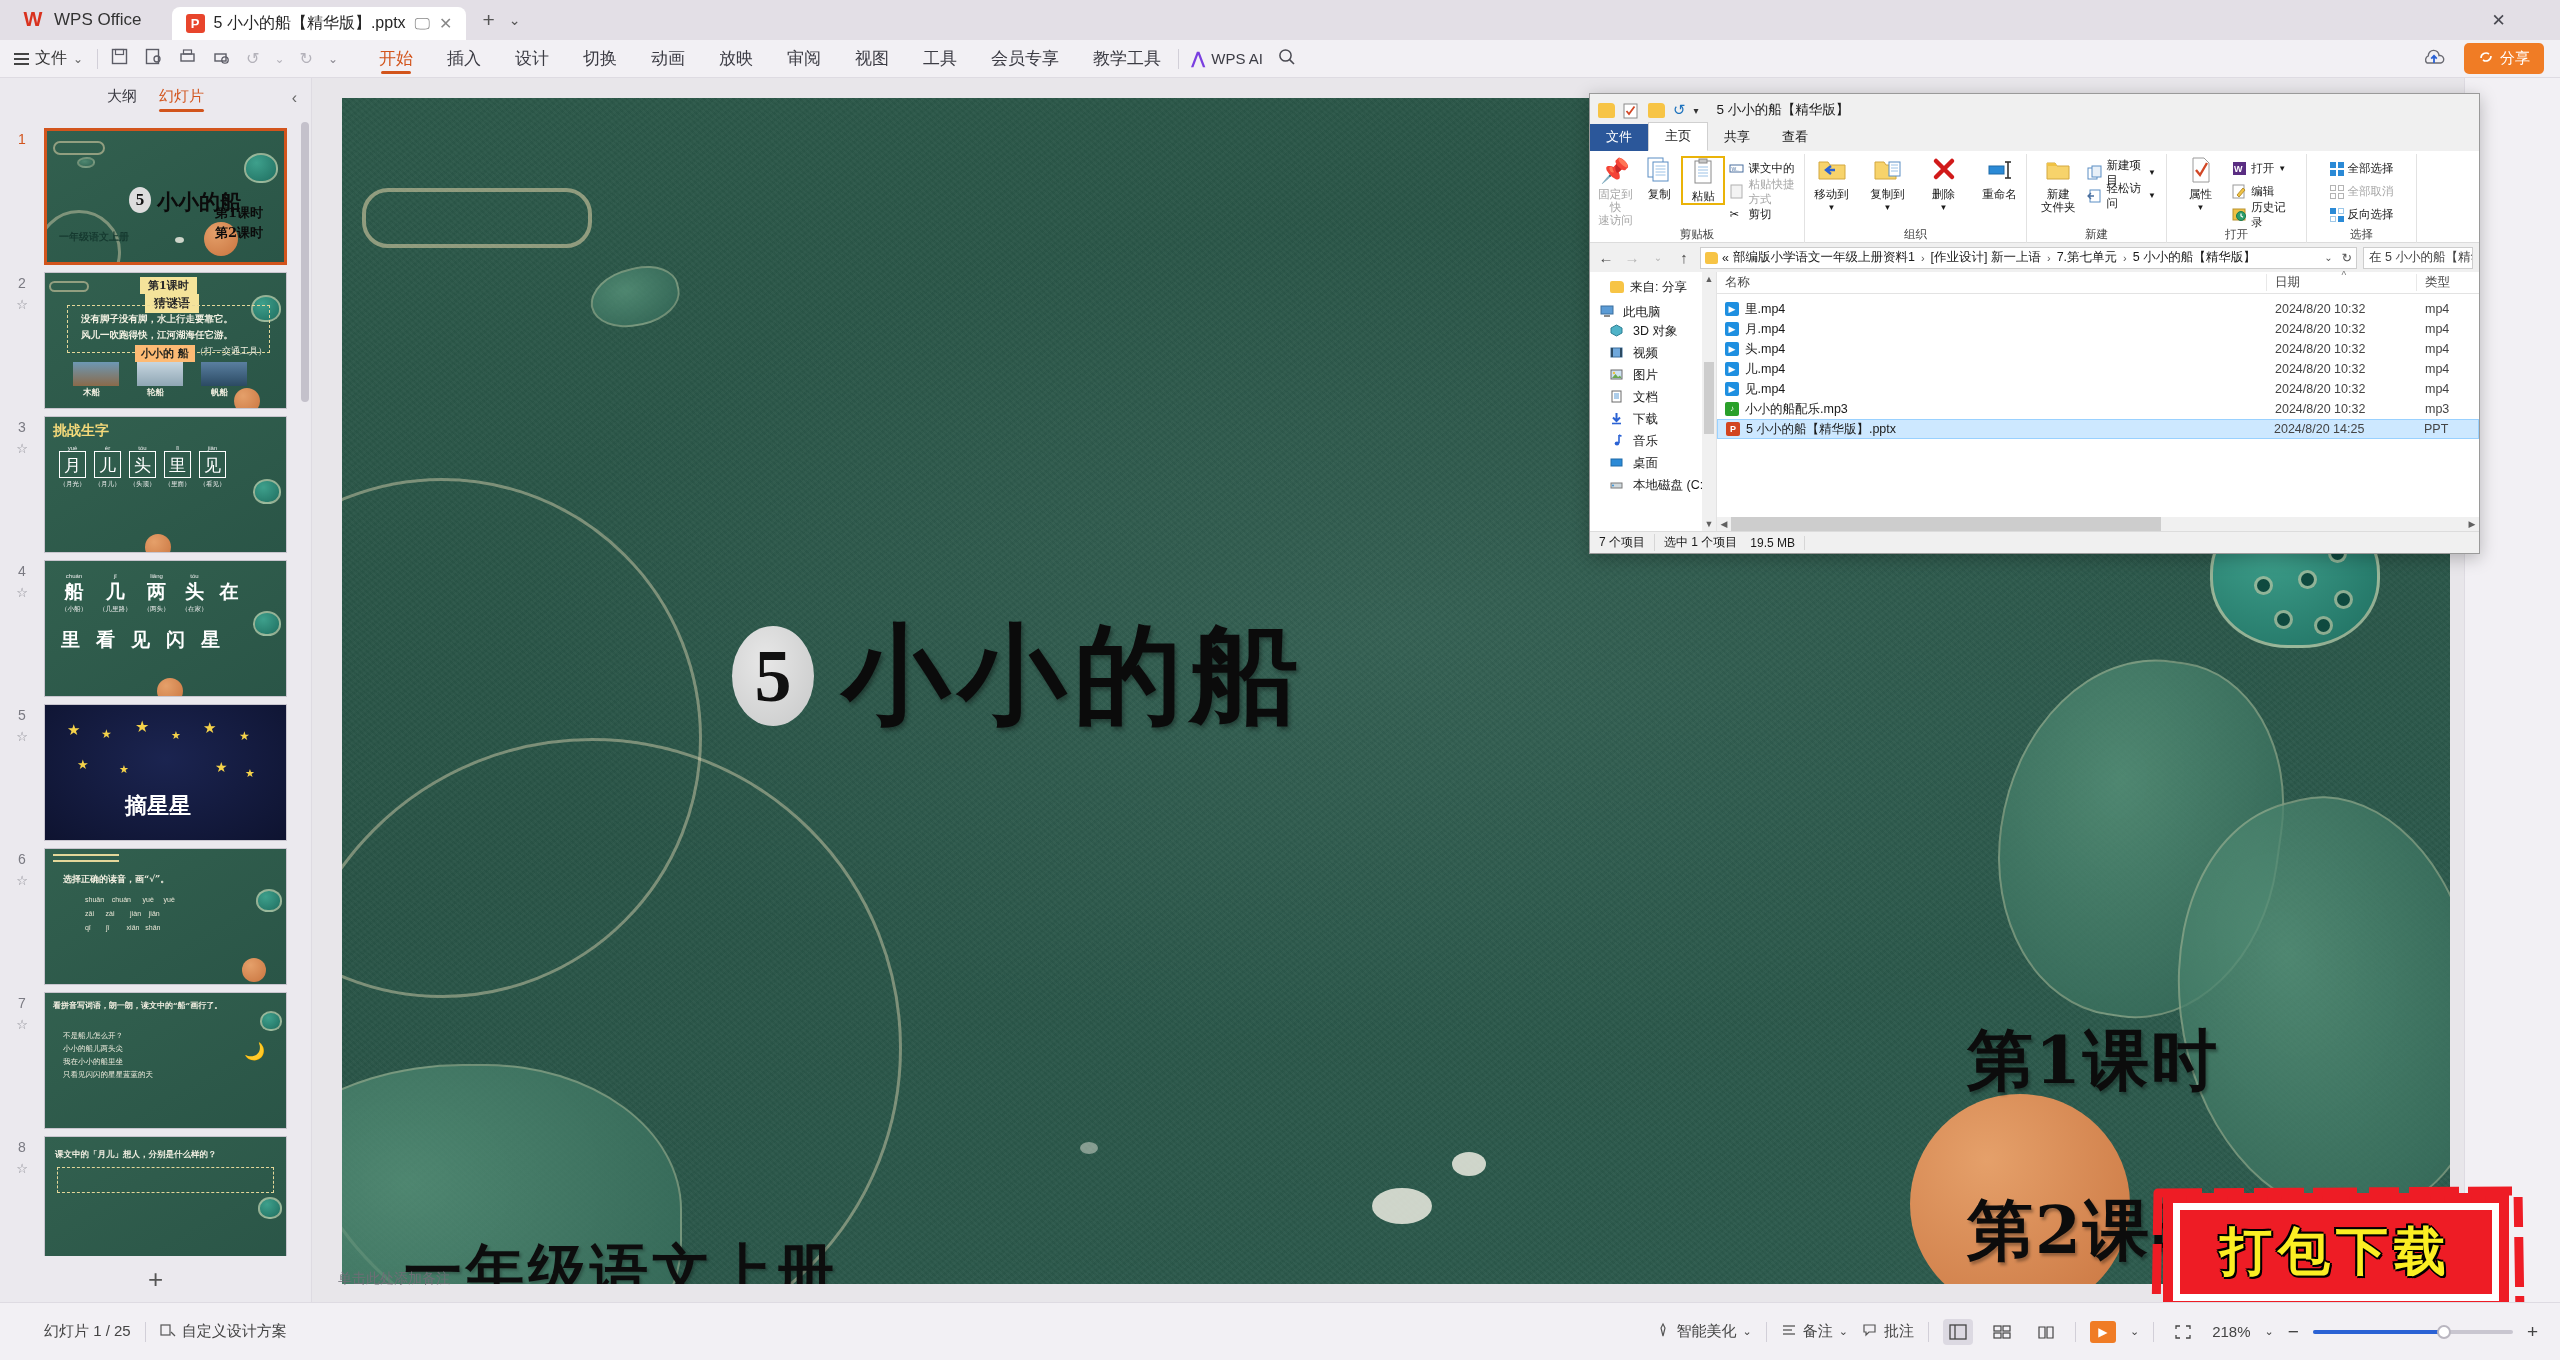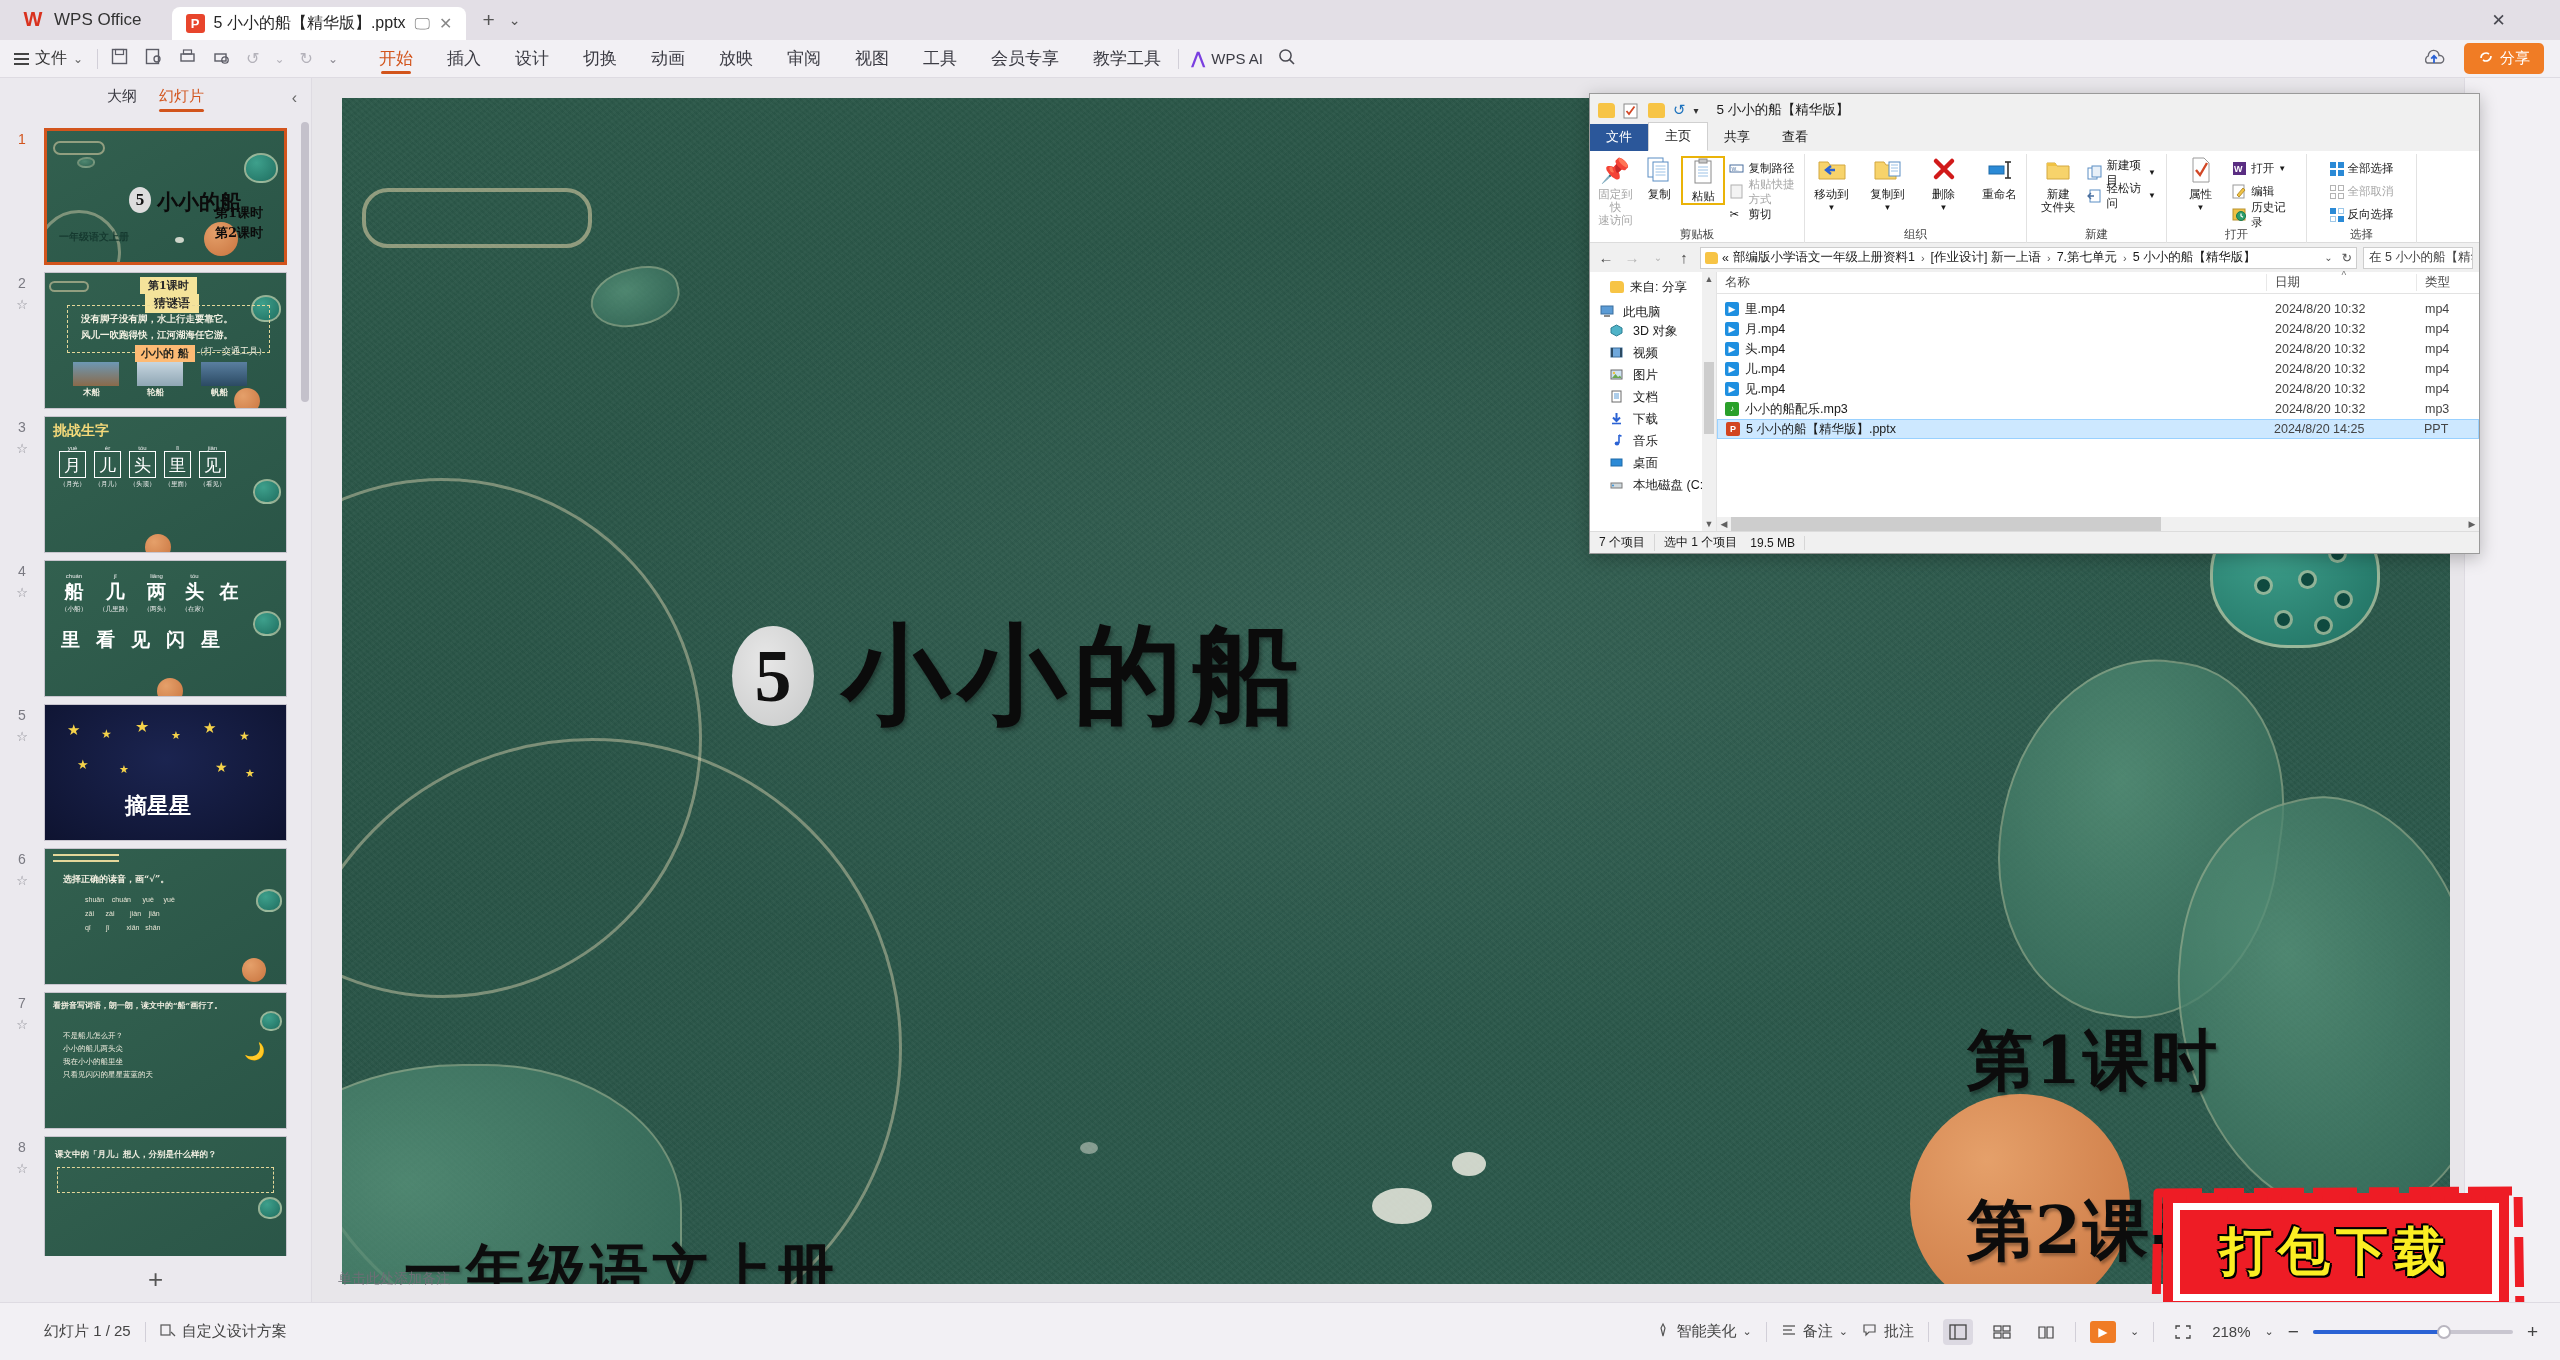--- a/index.html
+++ b/index.html
@@ -717,21 +717,21 @@
               </svg>
           </span>
           <span>粘贴</span>
         </div>
         <div class="smallcol">
           <div class="smallbtn">
             <span class="sq"><svg width="15" height="15" viewBox="0 0 15 15">
                   <rect x="1" y="4" width="13" height="7" fill="#fff" stroke="#4a6f9e"></rect>
                   <text x="2.5" y="9.5" font-size="5" fill="#4a6f9e">W..</text>
                 </svg></span>
-            <span>复制路径</span>
+            <span>课文中的</span>
           </div>
           <div class="smallbtn dim">
             <span class="sq"><svg width="15" height="15" viewBox="0 0 15 15">
                   <rect x="2" y="1" width="11" height="13" fill="#f3f3f3" stroke="#b0b0b0"></rect>
                 </svg></span>
             <span>粘贴快捷方式</span>
           </div>
           <div class="smallbtn">
             <span class="sq">✂</span>
             <span>剪切</span>

